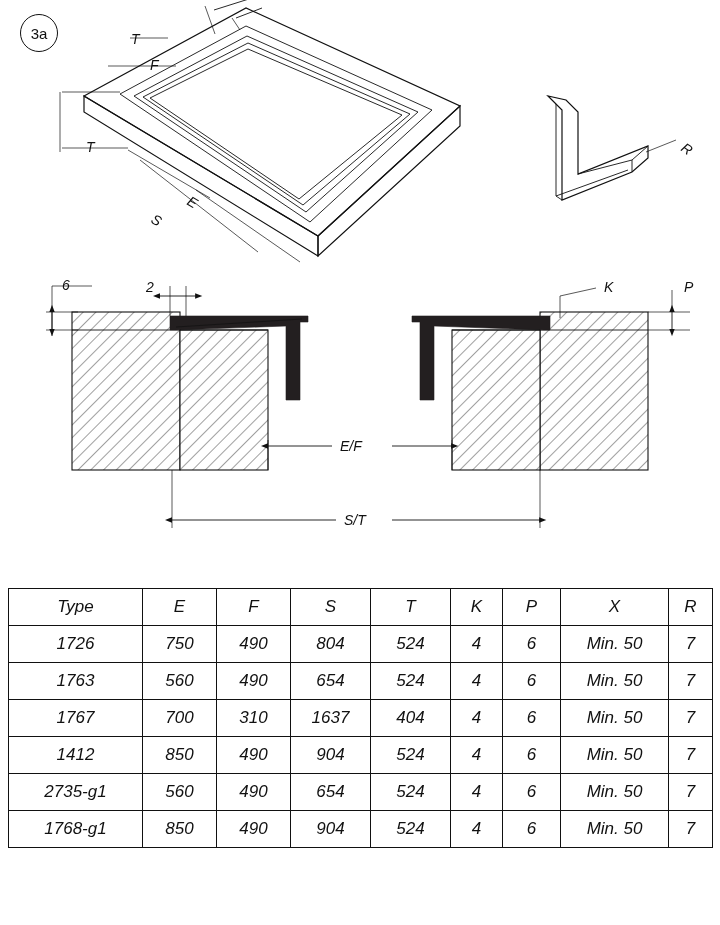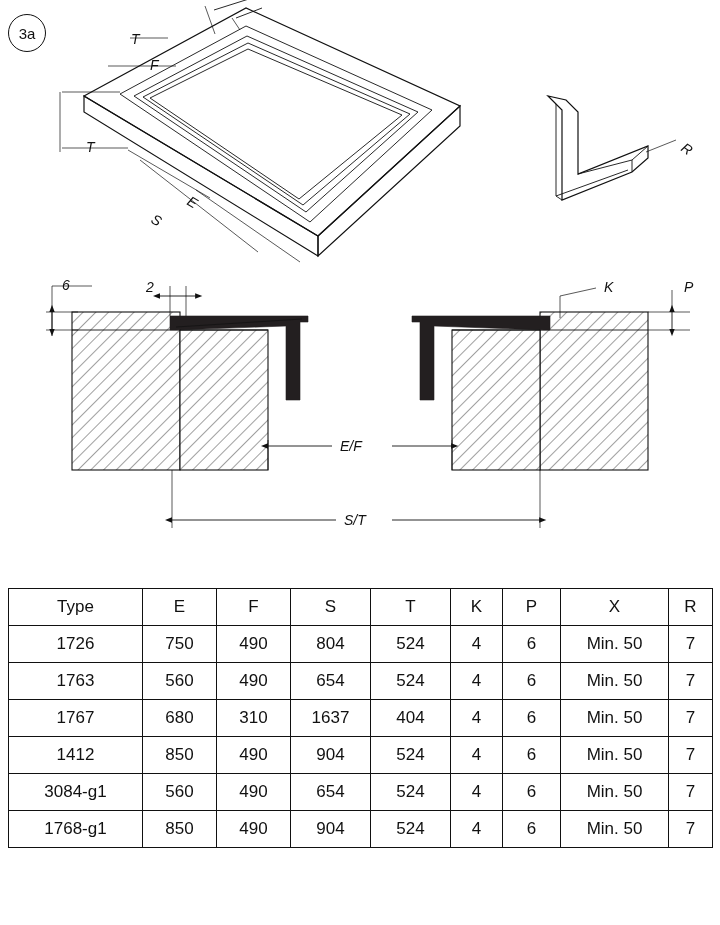--- a/index.html
+++ b/index.html
@@ -8,35 +8,35 @@
     background:#ffffff;
     font-family:"Liberation Sans", sans-serif;
     color:#1a1a1a;
     position:relative;
     overflow:hidden;
   }
   .sheet{position:relative;width:720px;height:925px;}
 
   
   .step-badge{
-    position:absolute;left:8px;top:14px;
+    position:absolute;left:20px;top:14px;
     width:36px;height:36px;border-radius:50%;
     border:1.4px solid #111;
     display:flex;align-items:center;justify-content:center;
     font-size:15px;color:#111;
     background:#fff;
   }
 
   
   .drawing{position:absolute;left:0;top:0;width:720px;height:560px;}
   .drawing svg{display:block;}
 
   
   .table-wrap{
-    position:absolute;left:8px;top:588px;width:704px;
+    position:absolute;left:8px;top:588px;width:704px;font-style:italic;
   }
   table.spec{
     border-collapse:collapse;
     width:704px;
     table-layout:fixed;
     border:1.6px solid #111;
   }
   table.spec th, table.spec td{
     border:1.1px solid #111;
     text-align:center;
@@ -240,42 +240,42 @@
           <td>490</td>
           <td>654</td>
           <td>524</td>
           <td>4</td>
           <td>6</td>
           <td>Min. 50</td>
           <td>7</td>
         </tr>
         <tr>
           <td>1767</td>
-          <td>680</td>
+          <td>700</td>
           <td>310</td>
           <td>1637</td>
           <td>404</td>
           <td>4</td>
           <td>6</td>
           <td>Min. 50</td>
           <td>7</td>
         </tr>
         <tr>
           <td>1412</td>
           <td>850</td>
           <td>490</td>
           <td>904</td>
           <td>524</td>
           <td>4</td>
           <td>6</td>
           <td>Min. 50</td>
           <td>7</td>
         </tr>
         <tr>
-          <td>3084-g1</td>
+          <td>2735-g1</td>
           <td>560</td>
           <td>490</td>
           <td>654</td>
           <td>524</td>
           <td>4</td>
           <td>6</td>
           <td>Min. 50</td>
           <td>7</td>
         </tr>
         <tr>

